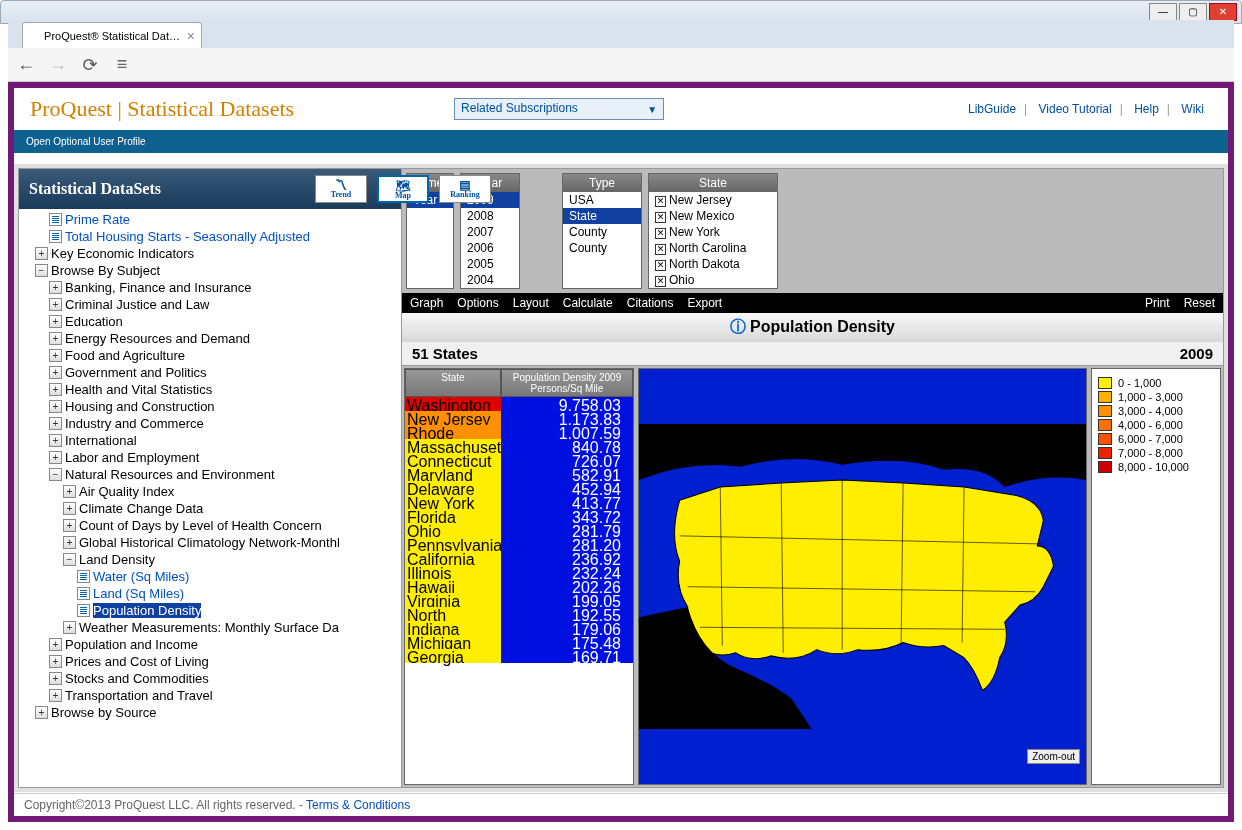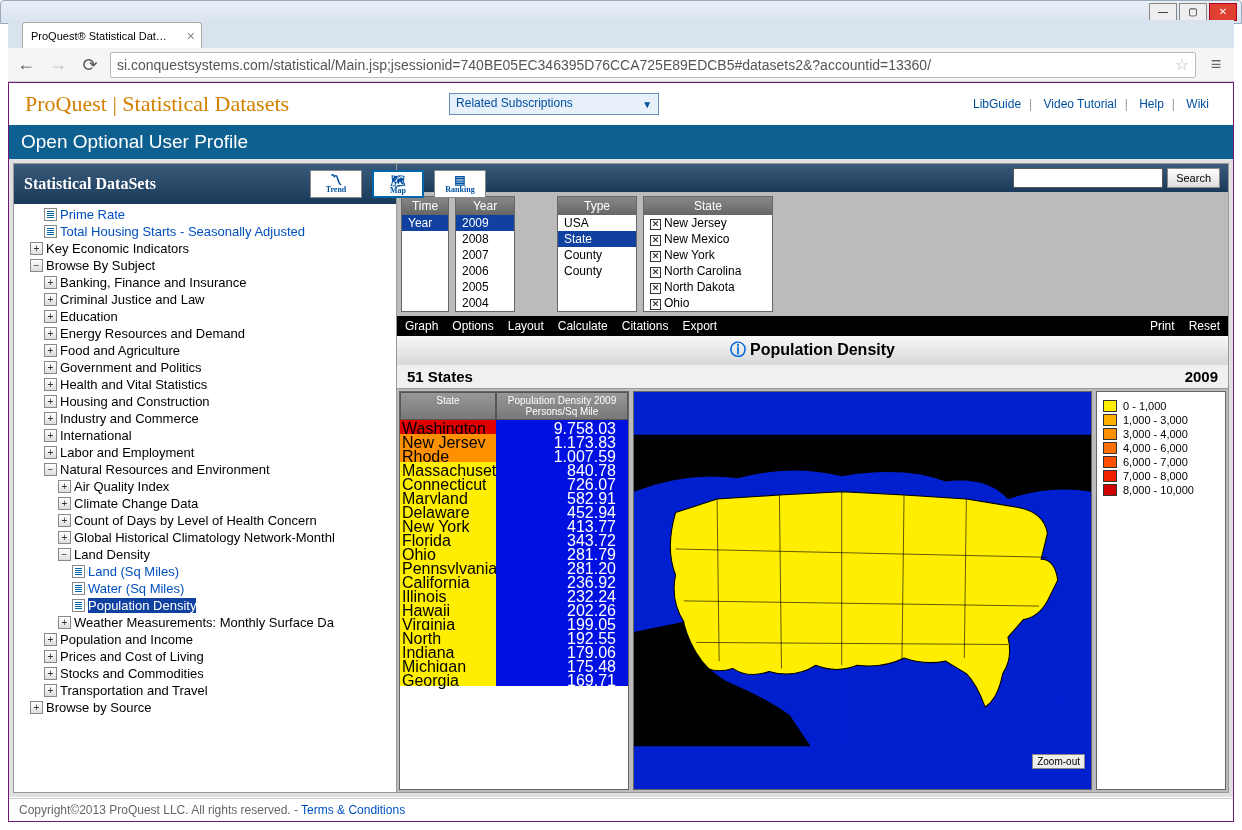--- a/index.html
+++ b/index.html
@@ -6,41 +6,41 @@
 body { font-family: Arial, sans-serif; font-size: 12px; background: #fff; width: 1242px; height: 830px; position: relative; overflow: hidden; }
 
 
 .window-frame { position: absolute; top: 0; left: 0; right: 0; height: 24px; background: linear-gradient(#e8eef5, #d9e3ee); border: 1px solid #9ab; border-radius: 4px 4px 0 0; }
 .window-btns { position: absolute; right: 4px; top: 2px; display: flex; gap: 2px; }
 .wbtn { width: 28px; height: 18px; border: 1px solid #888; background: #eee; font-size: 10px; text-align: center; line-height: 15px; cursor: pointer; }
 .wbtn.close { background: #e04030; color: #fff; border-color: #a02; }
 
 
 .tab-bar { position: absolute; top: 20px; left: 8px; right: 8px; height: 28px; background: #d9e3ee; }
-.tab { position: absolute; left: 14px; top: 2px; height: 26px; width: 180px; background: #fff; border: 1px solid #aaa; border-bottom: none; border-radius: 4px 4px 0 0; padding: 4px 8px; font-size: 11px; display: flex; align-items: center; }
+.tab { position: absolute; left: 14px; top: 2px; height: 26px; width: 180px; background: #fff; border: 1px solid #aaa; border-bottom: none; border-radius: 4px 4px 0 0; padding: 4px 8px; font-size: 11px; display: flex; align-items: center; justify-content: center; }
 .tab .tx { position: absolute; right: 6px; top: 5px; font-size: 14px; color: #888; cursor: pointer; }
 
 
 .addr-bar { position: absolute; top: 48px; left: 8px; right: 8px; height: 34px; background: #f5f5f5; border-bottom: 1px solid #ccc; display: flex; align-items: center; padding: 0 6px; gap: 8px; }
 .nav-btn { width: 24px; height: 24px; border: none; background: none; font-size: 18px; color: #555; cursor: pointer; }
 .url-box { flex: 1; height: 26px; border: 1px solid #bbb; border-radius: 2px; background: #fff; padding: 2px 6px; font-size: 14px; color: #555; display: flex; align-items: center; }
 .star { font-size: 16px; color: #bbb; margin-left: 6px; }
 .menu-btn { width: 24px; text-align: center; font-size: 18px; color: #666; cursor: pointer; }
 
 
-.page { position: absolute; top: 82px; left: 8px; right: 8px; bottom: 8px; border: 1px solid #701a75; overflow: hidden; background:#fff;}
+.page { position: absolute; top: 82px; left: 8px; right: 8px; bottom: 8px; border: 6px solid #701a75; overflow: hidden; background:#fff;}
 .pq-header { padding: 8px 16px; display: flex; align-items: center; }
 .pq-logo { font-size: 22px; color: #d28100; font-family: Georgia, serif; }
 .subs-dd { margin-left: 160px; width: 210px; height: 22px; border: 1px solid #6a8cbc; background: #e8f0fa; color: #0050a0; font-size: 12px; padding: 2px 6px; position: relative; }
 .subs-dd .arr { position: absolute; right: 6px; top: 5px; font-size: 10px; }
 .top-links { margin-left: auto; font-size: 12px; }
 .top-links a { color: #0050a0; text-decoration: none; margin: 0 8px; }
 .top-links .sep { color: #999; }
 
-.blue-bar { background: #0d6090; color: #fff; padding: 6px 12px; font-size: 19px; }
+.blue-bar { background: #0d6090; color: #fff; padding: 6px 12px; font-size: 10px; }
 
 
 .content { position: absolute; top: 76px; left: 0; right: 0; bottom: 24px; background: #e0e0e0; padding: 4px; display: flex; }
 .left-pane { width: 384px; background: #fff; border: 1px solid #999; display: flex; flex-direction: column; }
 .ds-header { background: linear-gradient(#3a5a7a, #1a3a5a); color: #fff; padding: 6px 10px; font-family: Georgia, serif; font-size: 16px; font-weight: bold; display:flex; align-items:center; }
 .mode-btns { display:flex; gap:10px; margin-left:auto; margin-right:-100px;}
 .mode-btn { width: 52px; height: 28px; background:#fff; border:1px solid #888; text-align:center; font-size:8px; color:#0050a0; padding-top:14px; position:relative; cursor:pointer; }
 .mode-btn.active { border:2px solid #06a; }
 .mbicon { position:absolute; top:2px; left:50%; transform:translateX(-50%); font-size:12px;}
 
@@ -105,24 +105,20 @@
   <div class="tab">
     <span>ProQuest® Statistical Dat…</span>
     <span class="tx">×</span>
   </div>
 </div>
 
 <div class="addr-bar">
   <button class="nav-btn">←</button>
   <button class="nav-btn" style="color:#bbb">→</button>
   <button class="nav-btn">⟳</button>
-  <div class="url-box">
-    <span>si.conquestsystems.com/statistical/Main.jsp;jsessionid=740BE05EC346395D76CCA725E89EDCB5#datasets2&amp;?accountid=13360/</span>
-    <span class="star" style="margin-left:auto">☆</span>
-  </div>
   <div class="menu-btn">≡</div>
 </div>
 
 <div class="page">
   <div class="pq-header">
     <div class="pq-logo">ProQuest | Statistical Datasets</div>
     <div class="subs-dd">
       <span>Related Subscriptions</span>
       <span class="arr">▼</span>
     </div>
@@ -226,25 +222,25 @@
           <div class="ti ind3">
             <span class="exp">+</span>
             <span class="">Global Historical Climatology Network-Monthl</span>
           </div>
           <div class="ti ind3">
             <span class="exp">−</span>
             <span class="">Land Density</span>
           </div>
           <div class="ti ind4">
             <span class="pg"></span>
-            <span class="link">Land (Sq Miles)</span>
+            <span class="link">Water (Sq Miles)</span>
           </div>
           <div class="ti ind4">
             <span class="pg"></span>
-            <span class="link">Water (Sq Miles)</span>
+            <span class="link">Land (Sq Miles)</span>
           </div>
           <div class="ti ind4">
             <span class="pg"></span>
             <span class="link sel">Population Density</span>
           </div>
           <div class="ti ind3">
             <span class="exp">+</span>
             <span class="">Weather Measurements: Monthly Surface Da</span>
           </div>
           <div class="ti ind2">
@@ -264,24 +260,20 @@
             <span class="">Transportation and Travel</span>
           </div>
           <div class="ti ind1">
             <span class="exp">+</span>
             <span class="">Browse by Source</span>
           </div>
         </div>
     </div>
 
     <div class="right-pane">
-      <div class="search-row">
-        <input placeholder="" style="">
-        <button>Search</button>
-      </div>
       <div class="selectors" id="selectors">
           <div class="selbox" style="width:48px">
             <div class="selhdr">Time</div>
             <div class="sellist">
               <div class="sli act">Year</div>
             </div>
           </div>
           <div class="selbox" style="width:60px">
             <div class="selhdr">Year</div>
             <div class="sellist">

